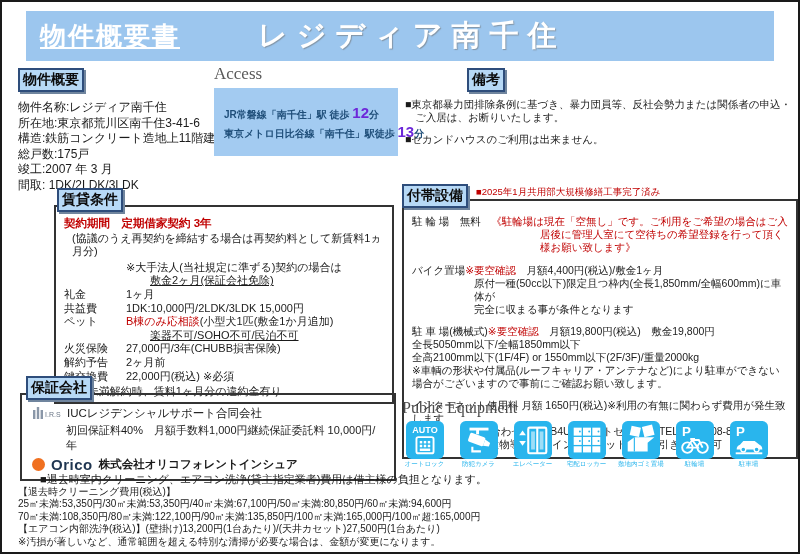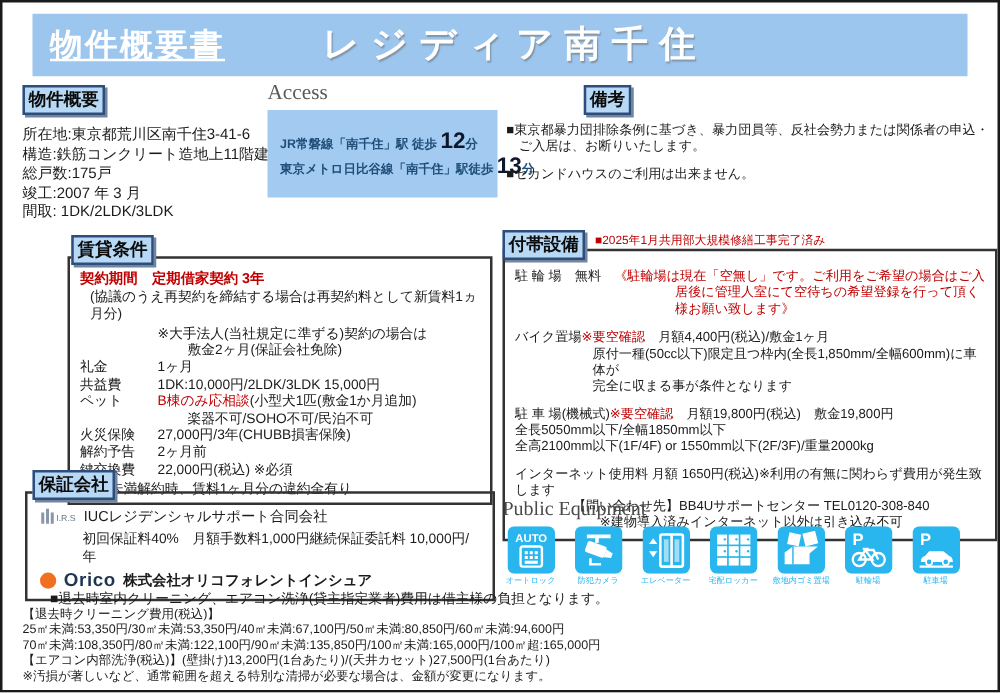--- a/index.html
+++ b/index.html
@@ -23,37 +23,37 @@
                 padding:1px 3px; color:#0c0c0c; position:relative; z-index:2; white-space:nowrap; }
   .red { color:#c00000; }
   
   .overview { position:absolute; left:16px; top:66px; width:210px; }
   .ov-rows { margin-top:8px; font-size:12px; line-height:15.6px; white-space:nowrap; }
   
   .access { position:absolute; left:212px; top:62px; width:184px; }
   .access-label { font-family:"Liberation Serif","DejaVu Serif",serif; font-size:17px; color:#595959; }
   .access-box { margin-top:4px; background:#a3cbf1; padding:16px 4px 14px 10px;
                 font-size:10px; font-weight:bold; color:#1f4e79; line-height:17px; white-space:nowrap; }
-  .access-box .min { color:#0f172a; font-size:18px; }
+  .access-box .min { color:#6d28d9; font-size:15px; }
   
   .remarks { position:absolute; left:403px; top:66px; width:392px; }
   .remarks .sec-header { margin-left:62px; }
   .remarks-list { margin-top:6px; font-size:10.5px; line-height:13px; }
   .remarks-list p { margin:0 0 9px 0; padding-left:10px; text-indent:-10px; }
   
   .rental { position:absolute; left:52px; top:186px; width:340px; }
   .rental .sec-header { margin-left:3px; }
   .rental-box { margin-top:-7px; border:2px solid #333; padding:10px 5px 3px 8px;
                 font-size:11px; line-height:13.6px; }
   .r-contract { font-weight:bold; font-size:11.5px; }
   .r-note { margin:1px 0 2px 8px; }
   .r-row { display:flex; }
   .r-label { width:62px; flex-shrink:0; }
   .r-ind1 { margin-left:62px; }
-  .r-ind2 { margin-left:86px; }
+  .r-ind2 { margin-left:86px;text-decoration:underline; }
   .r-penalty { margin-top:2px; }
   
   .guarantor { position:absolute; left:18px; top:374px; width:376px; }
   .guarantor .sec-header { margin-left:6px; }
   .guar-box { margin-top:-7px; border:2px solid #333; padding:10px 8px 6px 10px; font-size:11px; }
   .g-row1 { display:flex; align-items:center; gap:5px; font-size:11.5px; }
   .g-terms { margin:2px 0 3px 34px; }
   .g-row2 { display:flex; align-items:center; gap:6px; margin-top:2px; }
   .orico-dot { width:13px; height:13px; border-radius:50%; background:#f07020; display:inline-block; }
   .orico-word { font-size:15px; font-weight:bold; color:#1f3550; letter-spacing:.5px; }
@@ -87,20 +87,21 @@
 <div class="page">
 
   <div class="banner">
     <span class="doc-title">物件概要書</span>
     <span class="prop-title">レジディア南千住</span>
   </div>
 
   <section class="overview">
     <div class="sec-header">物件概要</div>
     <div class="ov-rows">
+      <div>物件名称:レジディア南千住</div>
       <div>所在地:東京都荒川区南千住3-41-6</div>
       <div>構造:鉄筋コンクリート造地上11階建</div>
       <div>総戸数:175戸</div>
       <div>竣工:2007 年 3 月</div>
       <div>間取: 1DK/2LDK/3LDK</div>
     </div>
   </section>
 
   <section class="access">
     <div class="access-label">Access</div>
@@ -184,20 +185,21 @@
     </div>
     <div class="fac-box">
       <div class="f-hang"><span>駐 輪 場　無料　</span><span class="red">《駐輪場は現在「空無し」です。ご利用をご希望の場合はご入居後に管理人室にて空待ちの希望登録を行って頂く様お願い致します》</span></div>
       <div><span>バイク置場</span><span class="red">※要空確認</span><span>　月額4,400円(税込)/敷金1ヶ月</span></div>
       <div class="f-sub">原付一種(50cc以下)限定且つ枠内(全長1,850mm/全幅600mm)に車体が</div>
       <div class="f-sub">完全に収まる事が条件となります</div>
       <div class="f-gap"></div>
       <div><span>駐 車 場(機械式)</span><span class="red">※要空確認</span><span>　月額19,800円(税込)　敷金19,800円</span></div>
       <div>全長5050mm以下/全幅1850mm以下</div>
       <div>全高2100mm以下(1F/4F) or 1550mm以下(2F/3F)/重量2000kg</div>
+      <div>※車輌の形状や付属品(ルーフキャリア・アンテナなど)により駐車ができない場合がございますので事前にご確認お願い致します。</div>
       <div class="f-gap"></div>
       <div>インターネット使用料 月額 1650円(税込)※利用の有無に関わらず費用が発生致します</div>
       <div class="f-center">【問い合わせ先】BB4Uサポートセンター TEL0120-308-840</div>
       <div class="f-center">※建物導入済みインターネット以外は引き込み不可</div>
     </div>
   </section>
 
   <section class="pubeq">
     <div class="pubeq-label">Public Equipment</div>
     <div class="icons">

